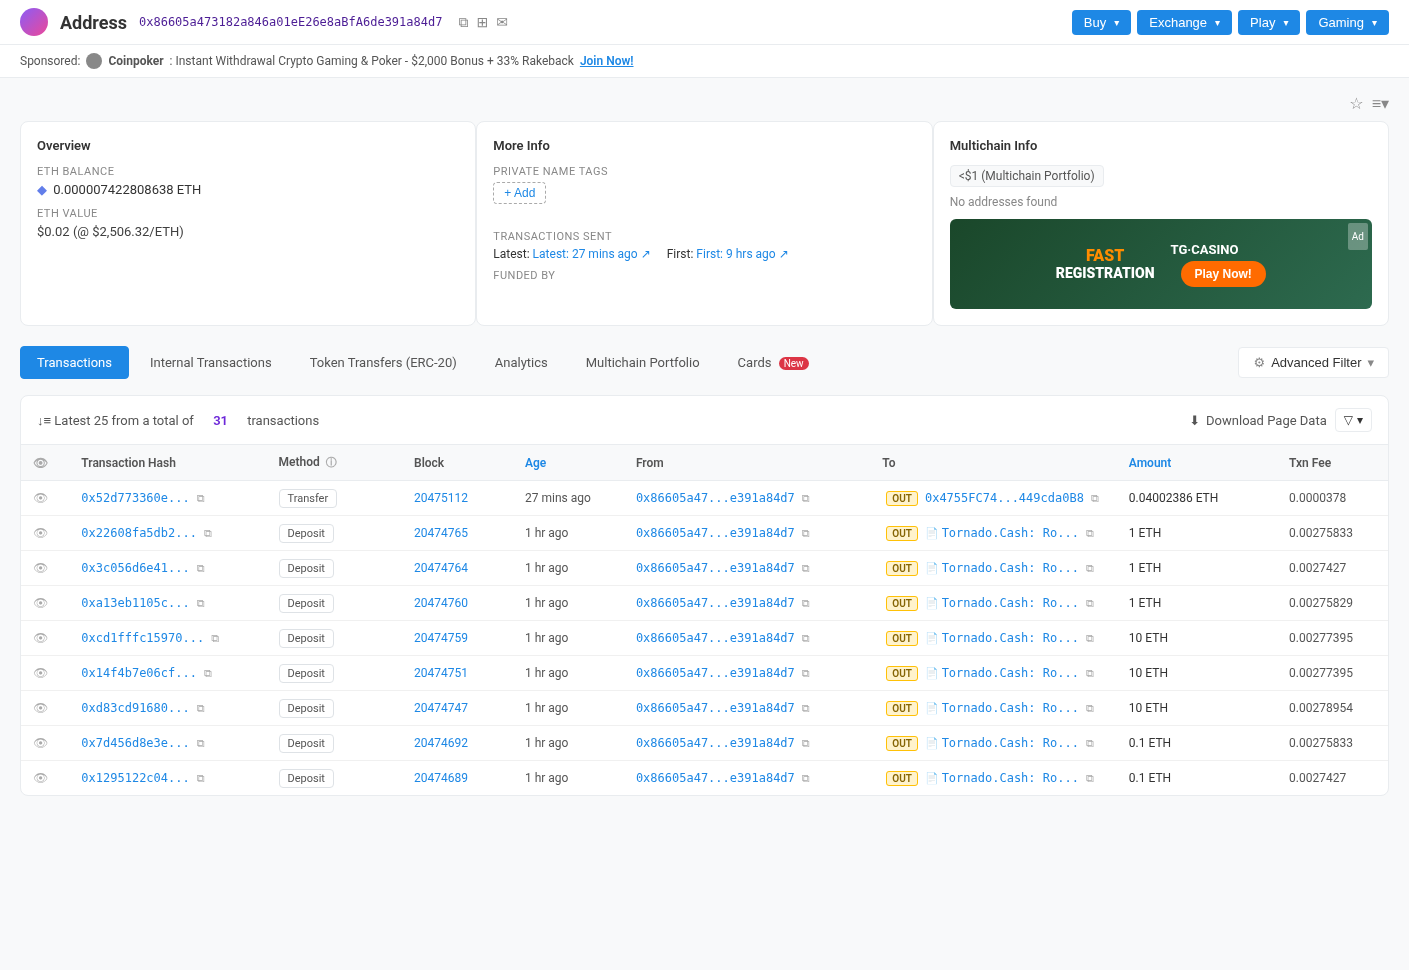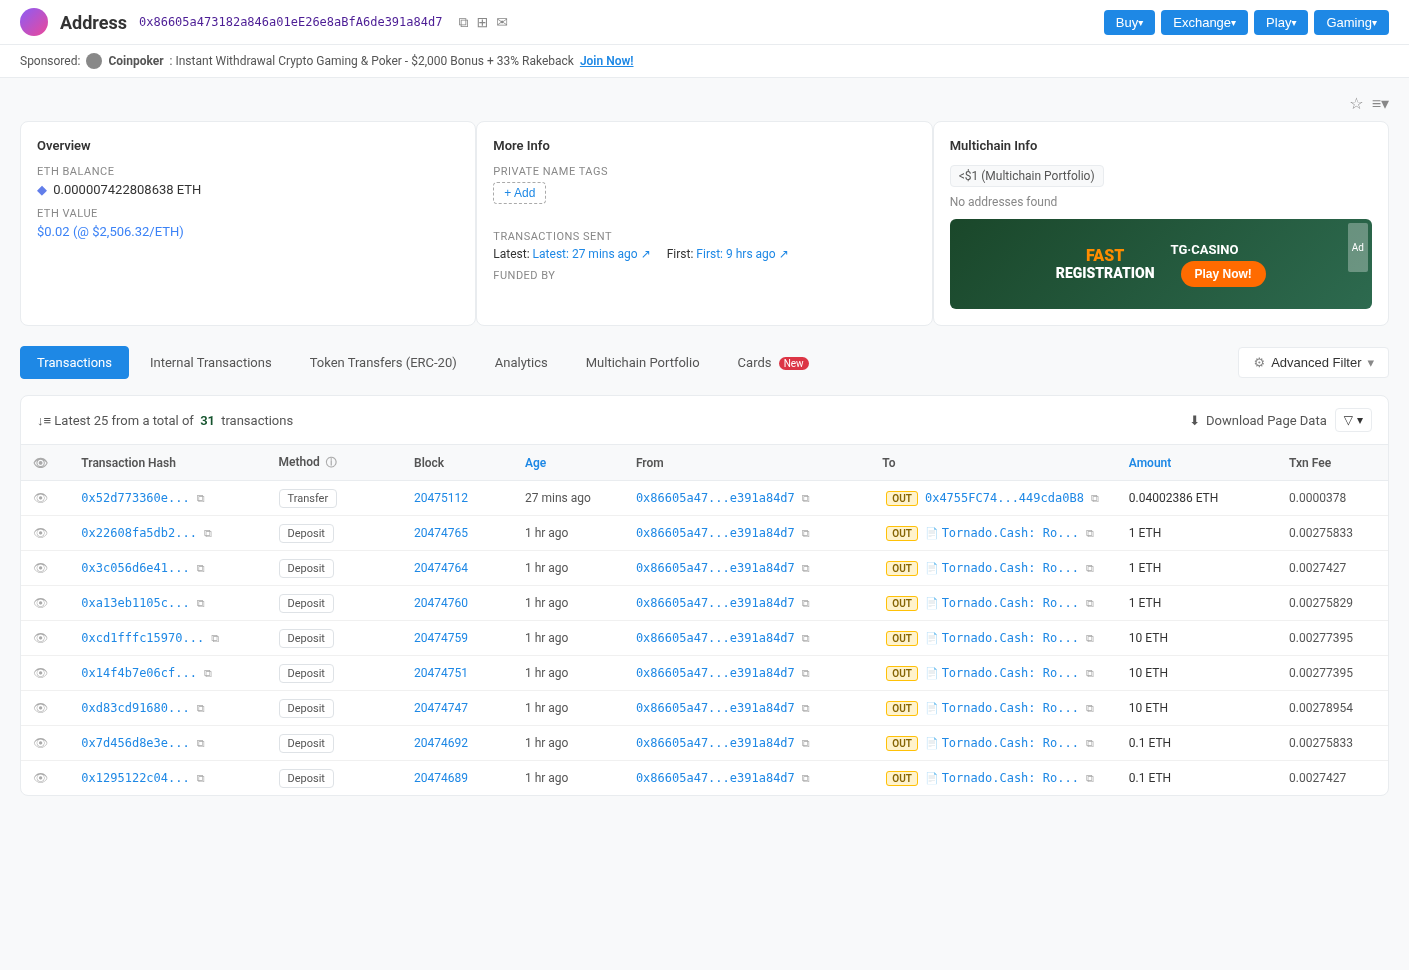--- a/index.html
+++ b/index.html
@@ -7,21 +7,21 @@
     
     
     .header { background: #fff; border-bottom: 1px solid #e9ecef; padding: 8px 20px; display: flex; align-items: center; gap: 12px; }
     .header-logo { width: 28px; height: 28px; border-radius: 50%; background: linear-gradient(135deg, #8b5cf6, #ec4899); }
     .header-title { font-size: 18px; font-weight: 700; color: #333; }
     .header-address { font-size: 13px; color: #555; font-family: monospace; }
     .header-icons { display: flex; gap: 8px; margin-left: 4px; color: #888; }
     .header-icons span { cursor: pointer; font-size: 14px; }
     .header-spacer { flex: 1; }
     .header-buttons { display: flex; gap: 6px; }
-    .btn-header { background: #1e88e5; color: #fff; border: none; border-radius: 4px; padding: 5px 12px; font-size: 13px; cursor: pointer; display: flex; align-items: center; gap: 0; }
+    .btn-header { background: #1e88e5; color: #fff; border: none; border-radius: 4px; padding: 5px 12px; font-size: 13px; cursor: pointer; display: flex; align-items: center; gap: 8px; }
     .btn-header.exchange { background: #1e88e5; }
     .btn-header.play { background: #1e88e5; }
     .btn-header.gaming { background: #1e88e5; }
     .btn-header .arrow { font-size: 10px; }
 
     
     .sponsored-bar { background: #fff; padding: 8px 20px; border-bottom: 1px solid #e9ecef; font-size: 12px; color: #555; display: flex; align-items: center; gap: 6px; }
     .sponsored-bar .join-link { color: #1e88e5; font-weight: 600; cursor: pointer; }
 
     
@@ -35,21 +35,21 @@
     .cards-row { display: grid; grid-template-columns: 1fr 1fr 1fr; gap: 0; margin-bottom: 20px; }
     .card { background: #fff; border: 1px solid #e9ecef; border-radius: 8px; padding: 16px; }
     .card-title { font-size: 13px; font-weight: 600; color: #333; margin-bottom: 12px; }
     .card-label { font-size: 11px; color: #888; text-transform: uppercase; letter-spacing: 0.5px; margin-bottom: 4px; }
     .card-value { font-size: 13px; color: #333; margin-bottom: 10px; }
     .card-value .eth-icon { color: #627eea; margin-right: 3px; }
 
     .multichain-badge { background: #f8f9fa; border: 1px solid #e9ecef; border-radius: 4px; padding: 3px 8px; font-size: 12px; color: #555; display: inline-block; margin-bottom: 8px; }
     .no-addresses { font-size: 12px; color: #888; margin-bottom: 10px; }
     .ad-banner { background: linear-gradient(135deg, #1a472a, #2d6a4f); border-radius: 6px; height: 90px; display: flex; align-items: center; justify-content: center; position: relative; overflow: hidden; }
-    .ad-badge { position: absolute; top: 4px; right: 4px; background: rgba(255,255,255,0.3); color: #fff; font-size: 10px; padding: 19px 4px; border-radius: 2px; }
+    .ad-badge { position: absolute; top: 4px; right: 4px; background: rgba(255,255,255,0.3); color: #fff; font-size: 10px; padding: 8px 4px; border-radius: 2px; }
     .play-btn { background: #ff6b00; color: #fff; border: none; border-radius: 20px; padding: 6px 14px; font-size: 12px; font-weight: 600; cursor: pointer; margin-left: 10px; }
 
     
     .tabs-bar { display: flex; gap: 4px; align-items: center; margin-bottom: 16px; }
     .tab { padding: 8px 16px; border-radius: 4px; cursor: pointer; font-size: 13px; color: #555; border: 1px solid transparent; }
     .tab.active { background: #1e88e5; color: #fff; border-color: #1e88e5; }
     .tab-badge { background: #dc3545; color: #fff; border-radius: 8px; padding: 1px 5px; font-size: 10px; margin-left: 4px; }
     .tab-spacer { flex: 1; }
     .advanced-filter-btn { display: flex; align-items: center; gap: 6px; padding: 7px 14px; border: 1px solid #e9ecef; border-radius: 4px; background: #fff; cursor: pointer; font-size: 13px; color: #333; }
     .advanced-filter-btn .icon { color: #888; }
@@ -145,21 +145,21 @@
 
     <div class="card">
       <div class="card-title">Overview</div>
       <div class="card-label">ETH BALANCE</div>
       <div class="card-value">
         <span class="eth-icon">◆</span>
         <span>0.000007422808638 ETH</span>
       </div>
       <div class="card-label">ETH VALUE</div>
       <div class="card-value">
-        <span style="color:#3b82f6;">$0.02 (@ $2,506.32/ETH)</span>
+        <span style="color:#404040;">$0.02 (@ $2,506.32/ETH)</span>
       </div>
     </div>
 
     <div class="card">
       <div class="card-title">More Info</div>
       <div class="card-label">PRIVATE NAME TAGS</div>
       <div style="margin-bottom:26px;">
         <button style="border:1px dashed #aaa;background:#fff;border-radius:4px;padding:3px 10px;font-size:12px;color:#1e88e5;cursor:pointer;">+ Add</button>
       </div>
       <div class="card-label">TRANSACTIONS SENT</div>
@@ -211,21 +211,21 @@
       <span>Advanced Filter</span>
       <span style="color:#888;">▾</span>
     </button>
   </div>
 
   <div class="tx-table-container">
     <div class="tx-table-header">
       <span class="tx-count-text">
         <span>↓≡</span>
         <span>Latest 25 from a total of</span>
-        <span style="color:#14532d;font-weight:600;margin:0 3px;">31</span>
+        <span style="color:#6d28d9;font-weight:600;margin:0 16px;">31</span>
         <span>transactions</span>
       </span>
       <div class="tx-table-header-right">
         <div class="download-btn">
           <span>⬇</span>
           <span>Download Page Data</span>
         </div>
         <div class="filter-sort-btn">
           <span>▽</span>
           <span>▾</span>

